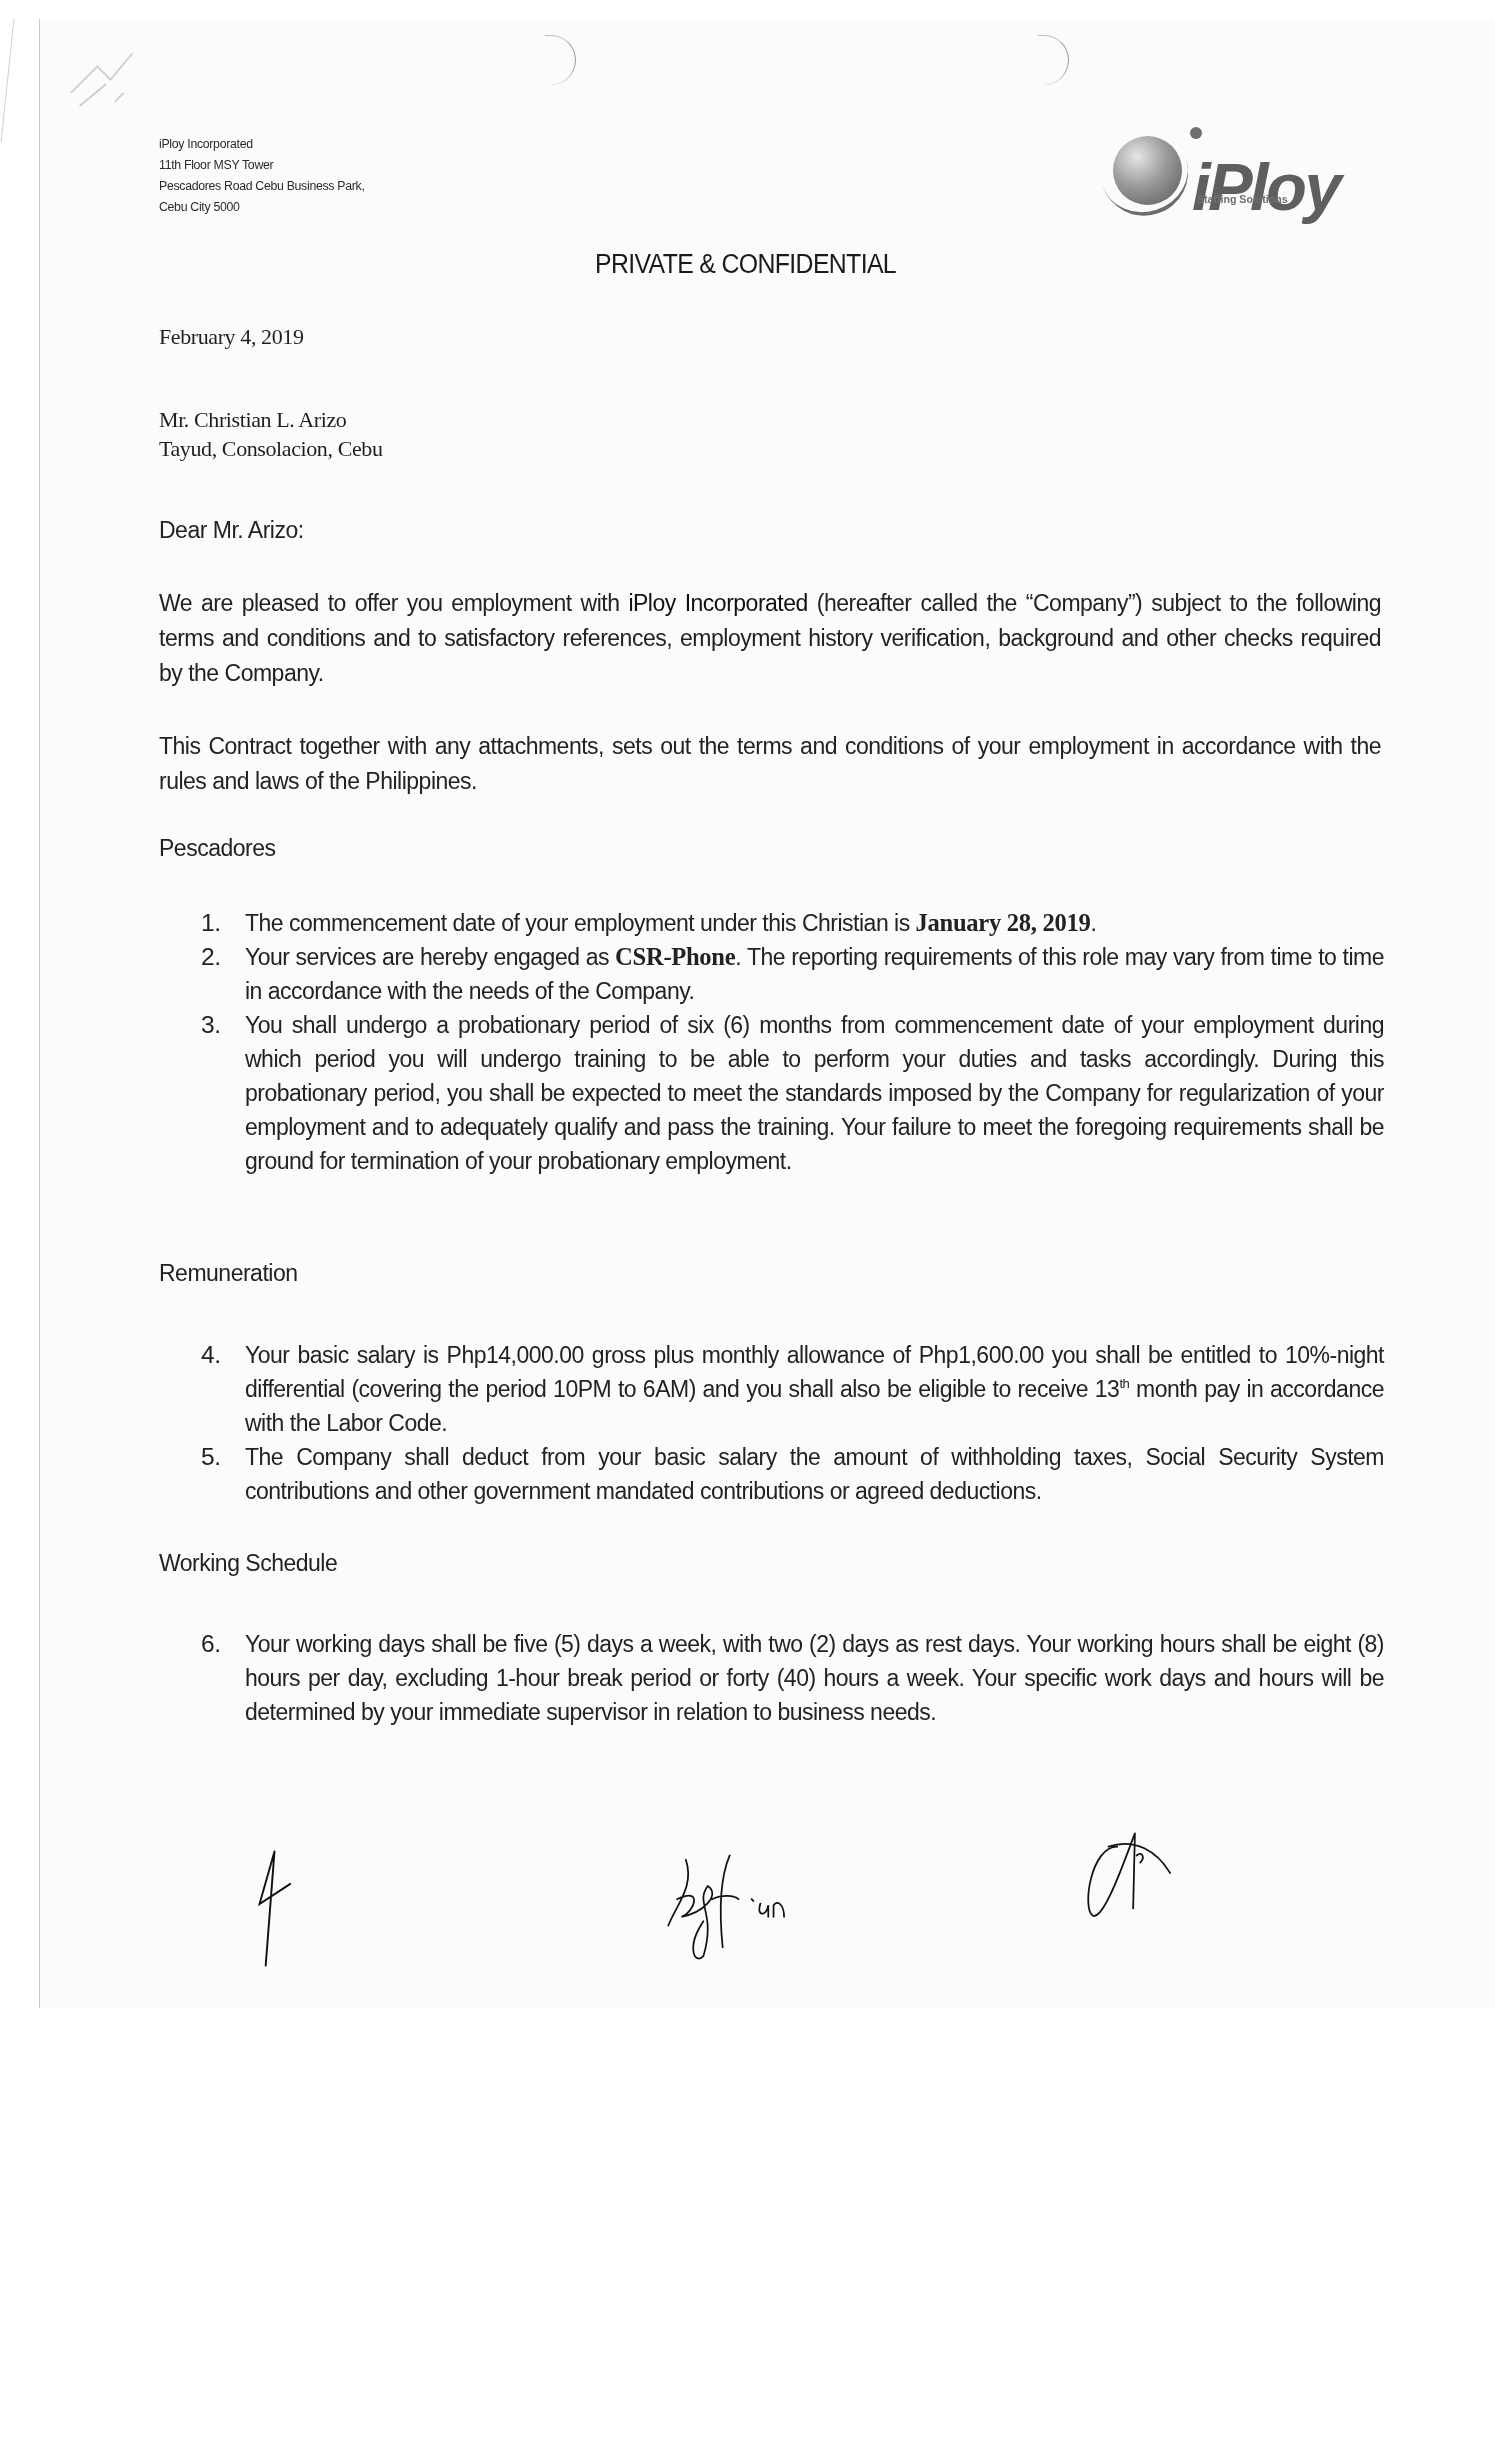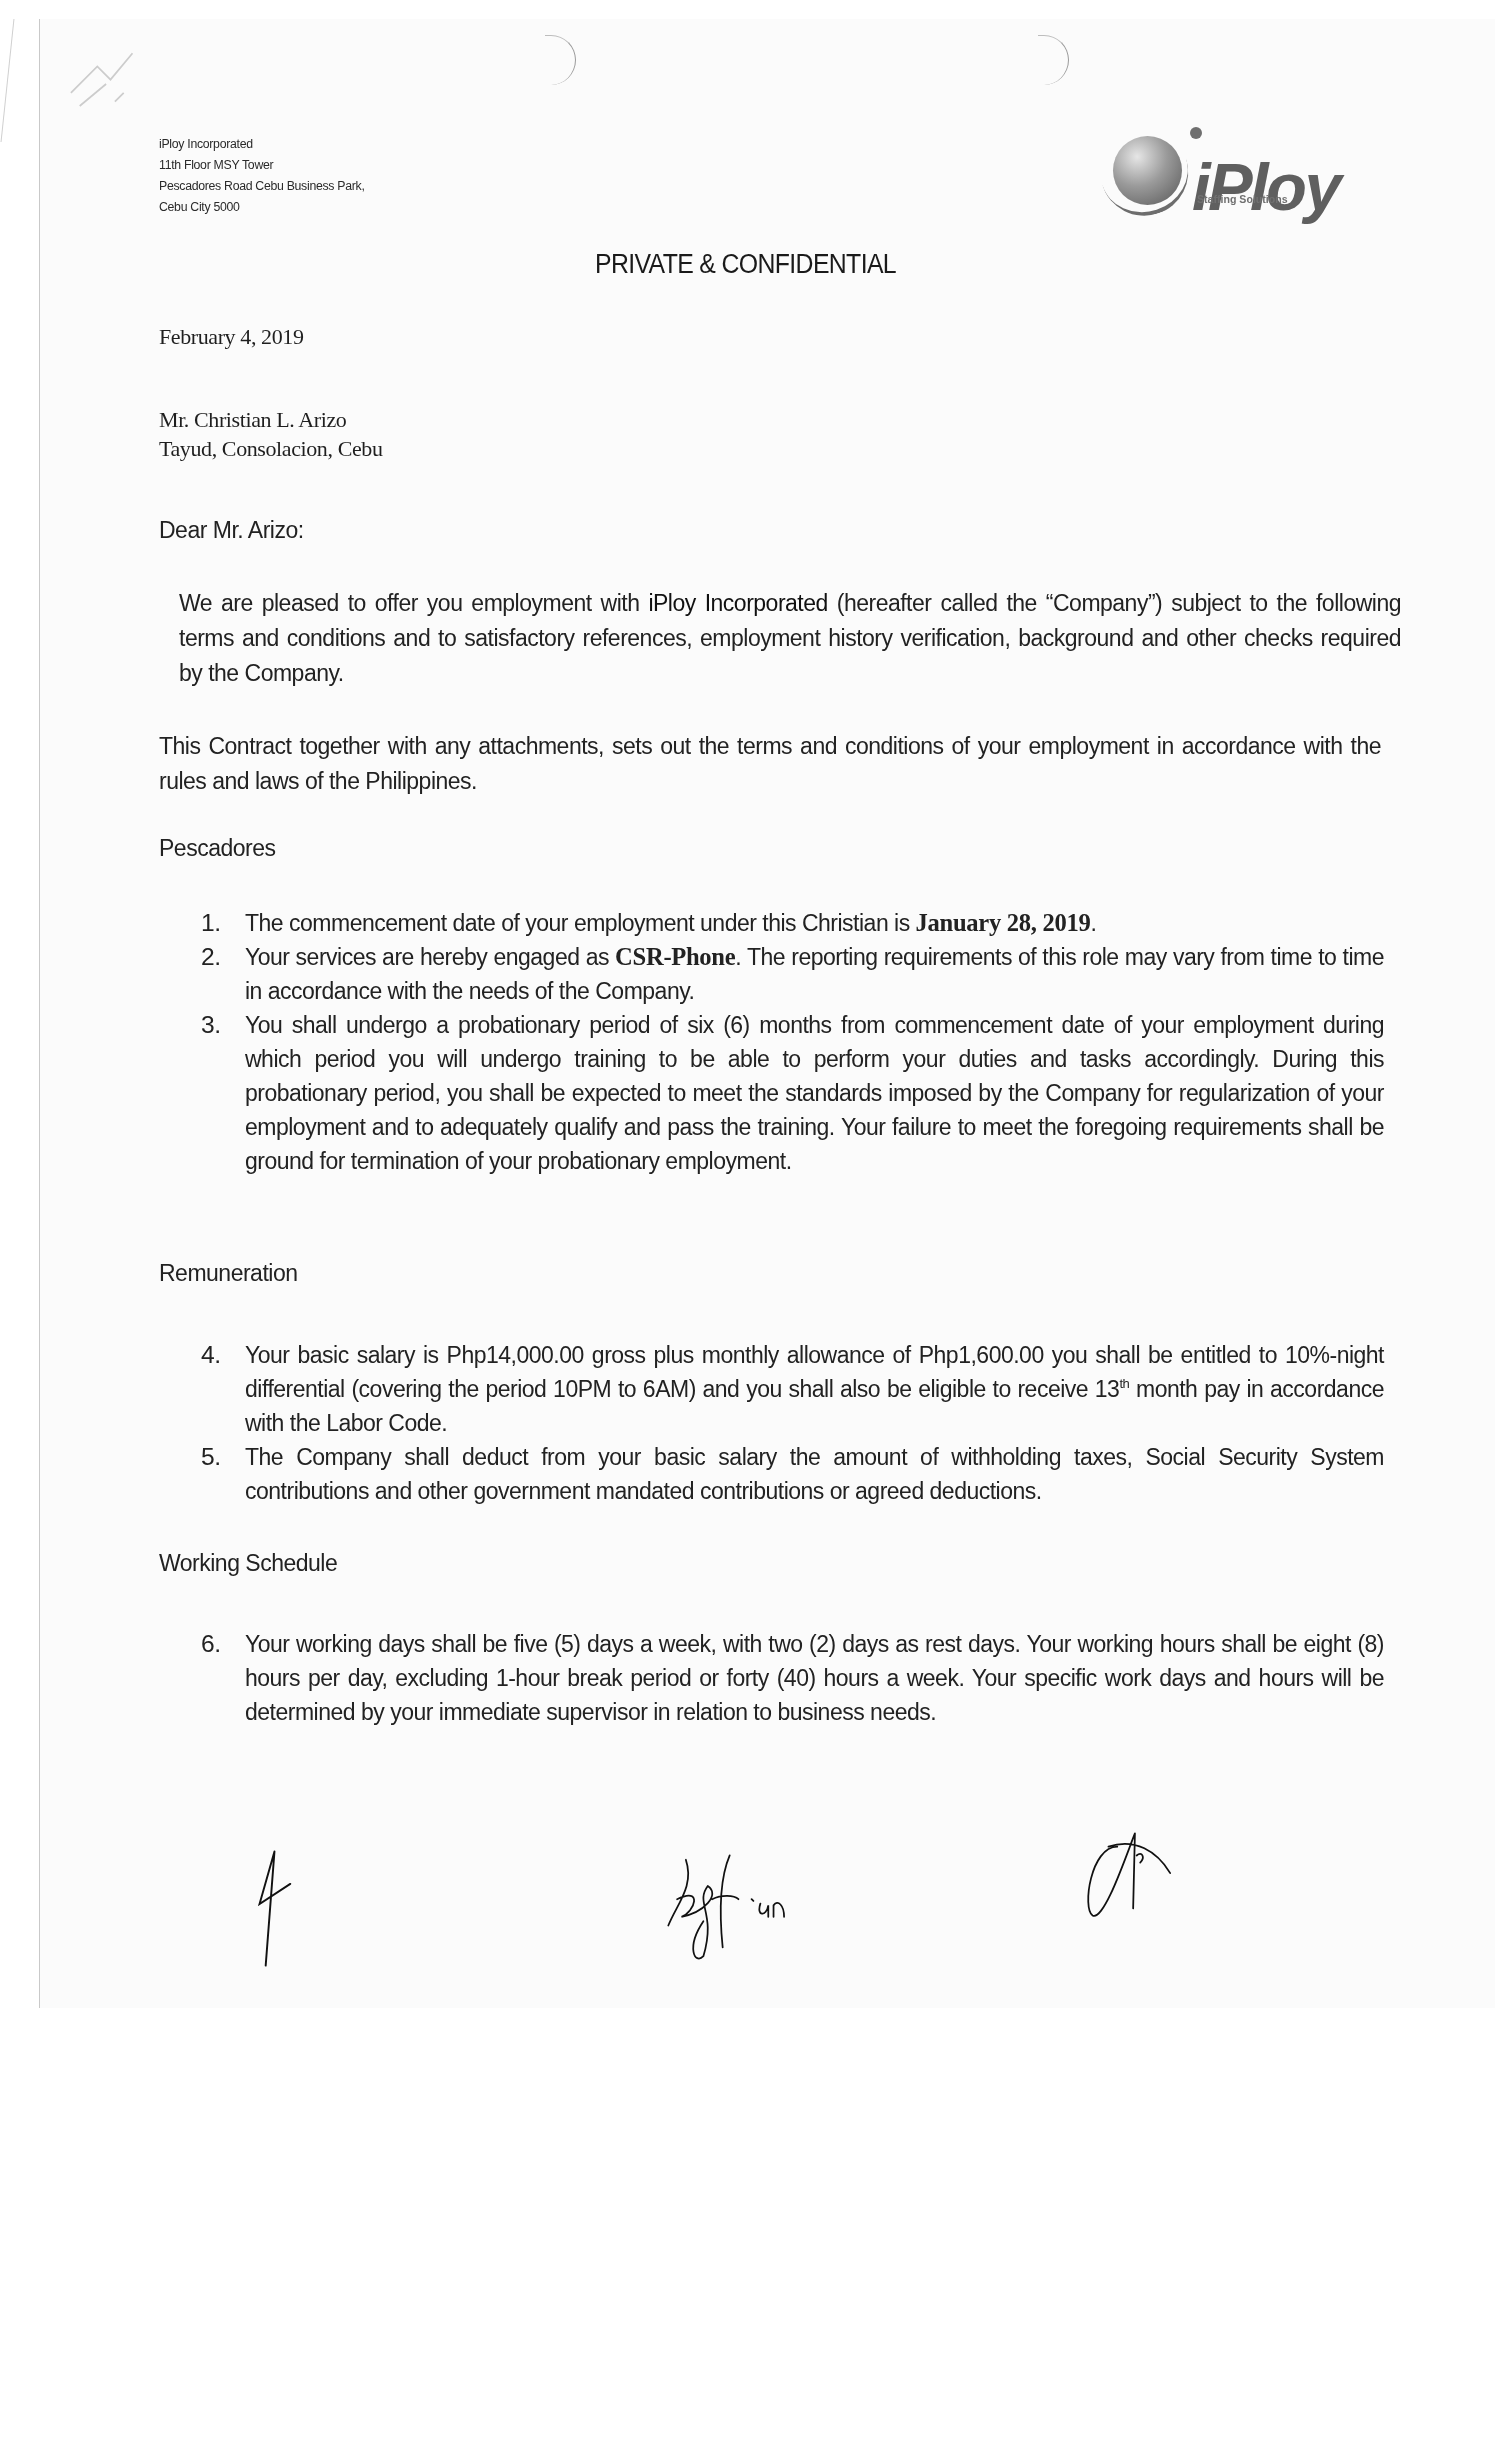--- a/index.html
+++ b/index.html
@@ -29,21 +29,21 @@
 
     .title { position: absolute; left: 595px; top: 249px; font-family: "Liberation Sans", sans-serif; font-size: 27px; letter-spacing: -0.7px; color: #1a1a1a; transform: scaleX(0.92); transform-origin: left; white-space: nowrap; }
 
     .serif { font-family: "Liberation Serif", serif; font-size: 22px; color: #1f1f1f; letter-spacing: -0.4px; }
     .date { position: absolute; left: 159px; top: 324px; }
     .recipient { position: absolute; left: 159px; top: 405px; line-height: 29px; }
 
     .body-text { font-family: "Liberation Sans", sans-serif; font-size: 23px; color: #222; letter-spacing: -0.5px; }
     .salutation { position: absolute; left: 159px; top: 517px; }
     .para { position: absolute; left: 159px; width: 1222px; line-height: 35px; text-align: justify; }
-    .para.p1 { top: 586px; margin-left: 20px; }
+    .para.p1 { top: 586px; }
     .para.p2 { top: 729px; }
     .heading { position: absolute; left: 159px; }
     .heading.h1 { top: 835px; }
     .heading.h2 { top: 1260px; }
     .heading.h3 { top: 1550px; }
 
     .list { position: absolute; left: 201px; width: 1183px; }
     .list.l1 { top: 906px; }
     .list.l2 { top: 1338px; }
     .list.l3 { top: 1627px; }

